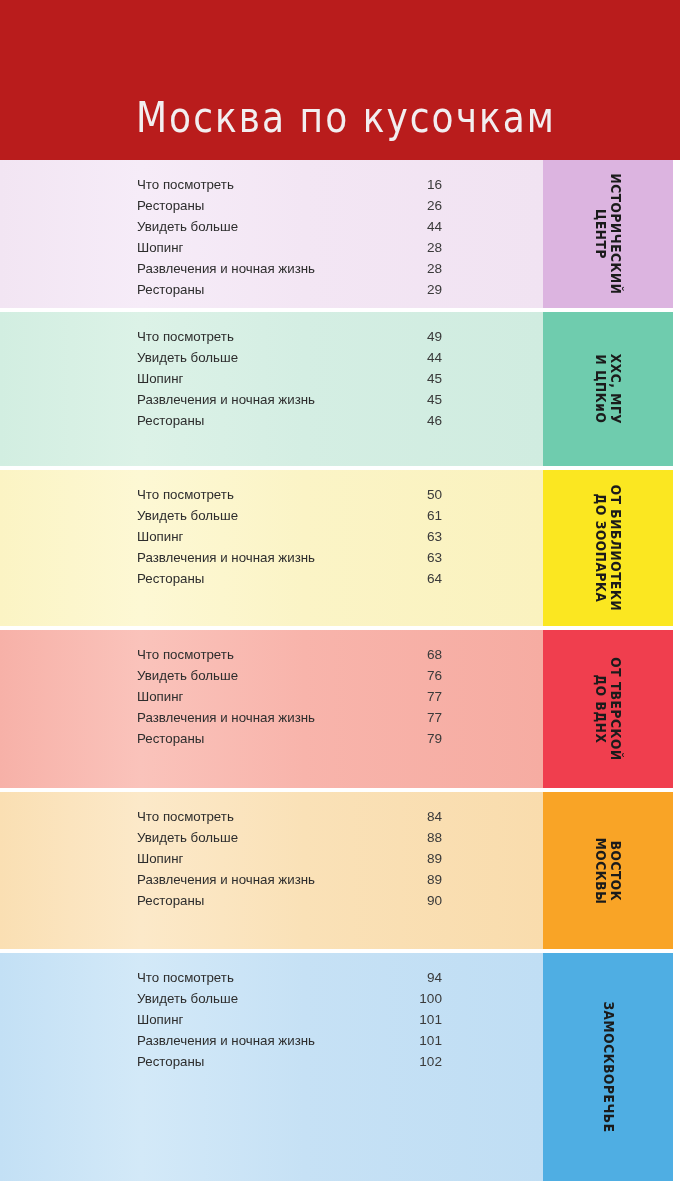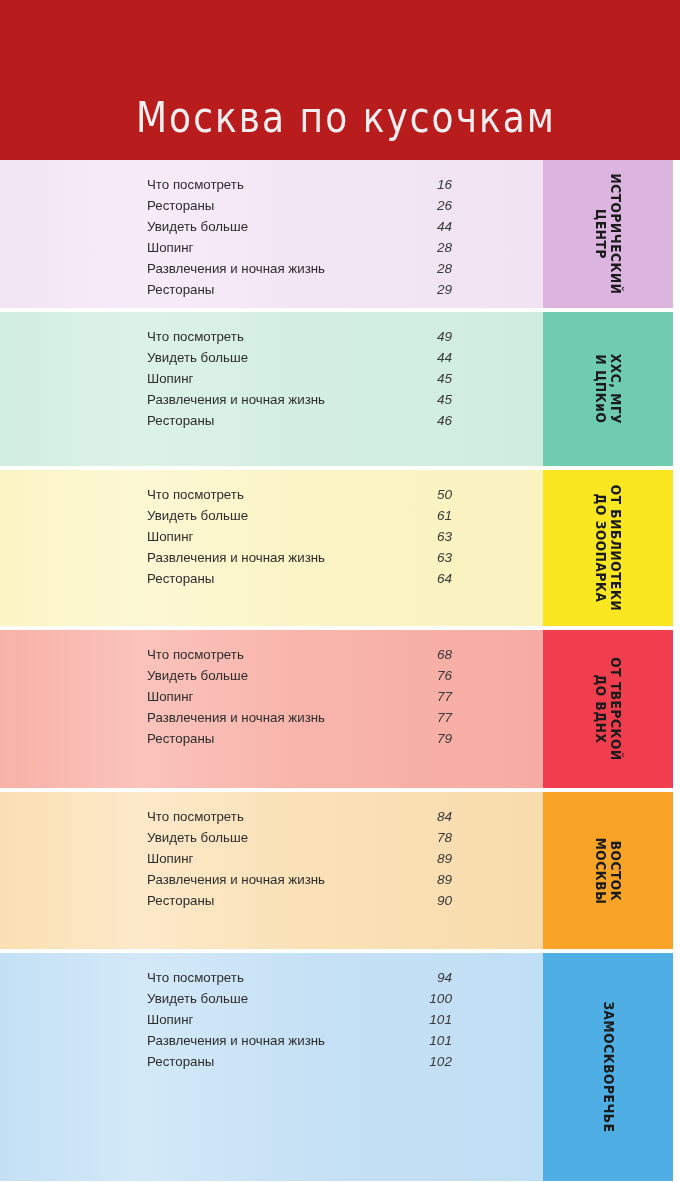--- a/index.html
+++ b/index.html
@@ -93,21 +93,21 @@
     letter-spacing: 0.6px;
     line-height: 15px;
     color: #1b1b1b;
     transform-origin: center center;
   }
   .swatch-label .l2 { display: block; }
 
   
   .entries {
     position: absolute;
-    left: 147px;
+    left: 137px;
     top: 14px;
     width: 305px;
   }
   .entry {
     position: relative;
     height: 21px;
     line-height: 21px;
     font-size: 13.3px;
     color: #2d2d2d;
     white-space: nowrap;
@@ -117,21 +117,20 @@
     left: 0;
     top: 0;
   }
   .entry-page {
     position: absolute;
     right: 0;
     top: 0;
     text-align: right;
     font-size: 13.6px;
     color: #3a3a3a;
-    font-style: italic;
   }
 
   
   .bg-0 { background: linear-gradient(to right, #f2e5f3 0%, #f6ecf8 26%, #f3e6f4 56%, #f1e3f2 100%); }
   .bg-1 { background: linear-gradient(to right, #d2eee1 0%, #dcf2e7 26%, #d4eee3 56%, #d0ece0 100%); }
   .bg-2 { background: linear-gradient(to right, #fbf4c4 0%, #fdf8d4 26%, #fbf4c6 56%, #faf2bf 100%); }
   .bg-3 { background: linear-gradient(to right, #f7b1a8 0%, #fac3bb 26%, #f8b4ab 56%, #f6aca2 100%); }
   .bg-4 { background: linear-gradient(to right, #fadfb3 0%, #fce9c9 26%, #fae1b7 56%, #f9dcad 100%); }
   .bg-5 { background: linear-gradient(to right, #c3e0f5 0%, #d3e9f8 26%, #c6e1f5 56%, #c0def4 100%); }
 </style>
@@ -267,21 +266,21 @@
       </div>
       <div class="section" style="height: 157px;">
         <div class="section-panel bg-4">
           <div class="entries">
             <div class="entry">
               <span class="entry-title">Что посмотреть</span>
               <span class="entry-page">84</span>
             </div>
             <div class="entry">
               <span class="entry-title">Увидеть больше</span>
-              <span class="entry-page">78</span>
+              <span class="entry-page">88</span>
             </div>
             <div class="entry">
               <span class="entry-title">Шопинг</span>
               <span class="entry-page">89</span>
             </div>
             <div class="entry">
               <span class="entry-title">Развлечения и ночная жизнь</span>
               <span class="entry-page">89</span>
             </div>
             <div class="entry">

